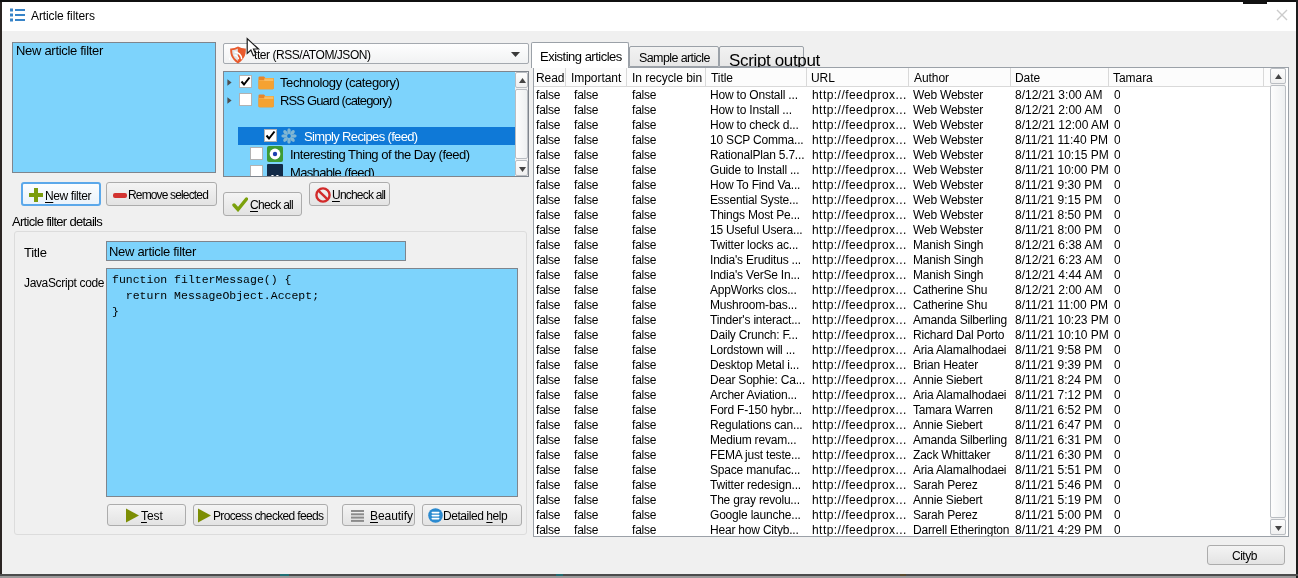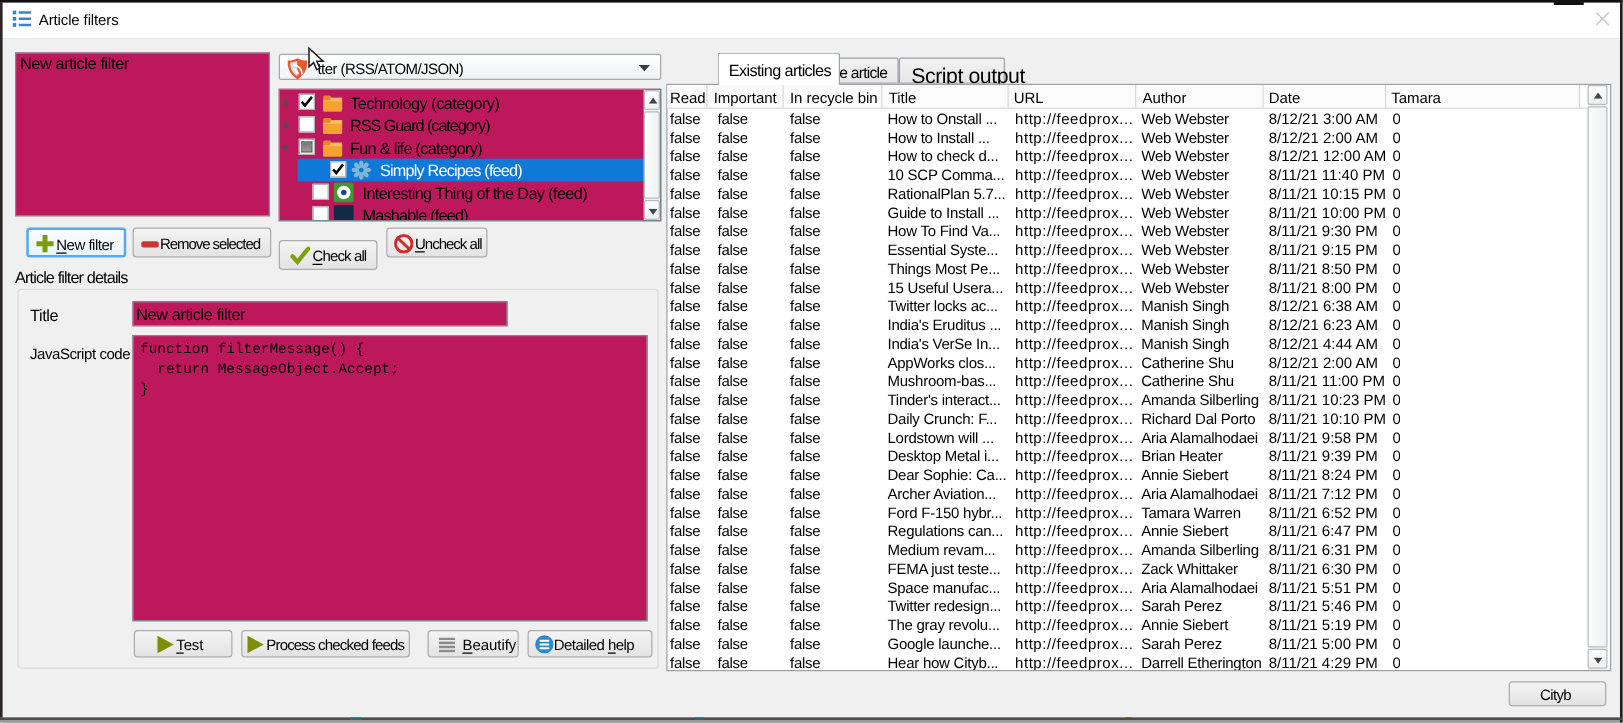--- a/index.html
+++ b/index.html
@@ -9,21 +9,21 @@
 .abs{position:absolute;}span.abs{white-space:nowrap;}
 #frame-top{left:0;top:0;width:1298px;height:2px;background:#101010;}
 #frame-left{left:0;top:2px;width:2px;height:572px;background:#2b2523;}
 #frame-right{left:1296px;top:0;width:2px;height:578px;background:#1d1d1d;}
 #frame-bottom{left:0;top:574px;width:1298px;height:2px;background:#4c4c4c;}
 #frame-below{left:2px;top:576px;width:1294px;height:2px;background:#9a9a9a;}
 #corner-tr{left:1243px;top:0;width:24px;height:4px;background:#121212;}
 #titlebar{left:2px;top:2px;width:1294px;height:29px;background:#ffffff;}
 #title-text{left:31px;top:9px;font-size:12px;letter-spacing:-0.1px;color:#000;}
 #content{left:2px;top:31px;width:1294px;height:543px;background:#f0f0f0;}
-.panel{position:absolute;background:#be185d;border:1px solid #7f858d;}
+.panel{position:absolute;background:#7dd3fc;border:1px solid #7f858d;}
 #listbox{left:12px;top:42px;width:204px;height:131px;}
 #listbox span{position:absolute;left:3px;top:0px;font-size:13px;letter-spacing:-0.3px;}
 #combo{left:223px;top:43px;width:306px;height:21px;border:1px solid #a4a9af;border-radius:2px;background:linear-gradient(#fefefe,#f1f2f3);position:absolute;}
 #combo .ctext{position:absolute;left:30px;top:4px;font-size:12px;letter-spacing:-0.45px;}
 #tree{left:223px;top:71px;width:306px;height:106px;overflow:hidden;}
 .trow{position:absolute;left:0;width:291px;height:18px;}
 .trow .lbl{position:absolute;top:2px;font-size:13px;letter-spacing:-0.4px;white-space:nowrap;}
 .sel{background:#0f79d7;margin-left:14px;}
 .sel .lbl{color:#fff;}
 .cb{position:absolute;width:13px;height:13px;background:#fff;border:1px solid #b2b2b2;top:2px;}
@@ -34,21 +34,21 @@
 #lbl-details{left:12px;top:214px;font-size:13px;letter-spacing:-0.7px;}
 #groupbox{left:14px;top:231px;width:513px;height:304px;border:1px solid #dcdcdc;border-radius:3px;position:absolute;}
 #lbl-title{left:24px;top:245px;font-size:13px;letter-spacing:-0.3px;}
 #inp-title{left:106px;top:241px;width:300px;height:20px;}
 #inp-title span{position:absolute;left:2px;top:2px;font-size:13px;letter-spacing:-0.3px;}
 #lbl-js{left:24px;top:276px;font-size:12px;letter-spacing:-0.35px;white-space:nowrap;}
 #code{left:106px;top:268px;width:412px;height:229px;font-family:"Liberation Mono",monospace;font-size:11.5px;line-height:16.2px;}
 #code pre{position:absolute;left:5px;top:3px;font-family:inherit;}
 
 .tab{position:absolute;border:1px solid #9ba1a8;border-radius:2px 2px 0 0;font-size:13px;letter-spacing:-0.5px;}
-#tab1{left:531px;top:42px;width:98px;height:26px;background:#fff;border-bottom:none;z-index:3;margin-left:43px;}
+#tab1{left:531px;top:42px;width:98px;height:26px;background:#fff;border-bottom:none;z-index:3;}
 #tab2{left:629px;top:46px;width:90px;height:21px;background:linear-gradient(#f2f2f2,#e7e7e7);font-size:12.5px;letter-spacing:-0.6px;}
 #tab3{left:719px;top:46px;width:85px;height:21px;background:linear-gradient(#f2f2f2,#e7e7e7);font-size:17px;letter-spacing:-0.35px;}
 .tab span{position:absolute;top:4px;white-space:nowrap;}
 #tab1 span{top:6px;}
 #pane{left:533px;top:67px;width:756px;height:470px;background:#fff;border:1px solid #9ba1a8;position:absolute;}
 #header{position:absolute;left:534px;top:68px;width:736px;height:19px;background:#fcfcfc;}
 .hsep{position:absolute;top:68px;width:1px;height:18px;background:#d9d9d9;}
 #header-bottom{position:absolute;left:534px;top:86px;width:736px;height:1px;background:#d9d9d9;}
 .hlbl{position:absolute;top:71px;font-size:12px;letter-spacing:-0.05px;}
 .col{position:absolute;top:88px;font-size:12px;line-height:15px;letter-spacing:-0.2px;height:448px;overflow:hidden;white-space:pre;}
@@ -129,32 +129,20 @@
     </div>
     <div class="trow" style="top:19px;">
       <svg style="position:absolute;left:3px;top:6px" width="5" height="7" viewBox="0 0 5 7">
           <path d="M0.4,0.3 L4.6,3.5 L0.4,6.7 Z" fill="#4e4e4e"></path>
         </svg>
       <div class="cb" style="left:15px;"></div>
       <svg class="foldr" style="position:absolute;left:34px;top:1px" width="17" height="16" viewBox="0 0 17 16">
           <use href="#folder"></use>
         </svg>
       <span class="lbl" style="left:56px;letter-spacing:-0.85px;">RSS Guard (category)</span>
-    </div>
-    <div class="trow" style="top:37px;">
-      <svg style="position:absolute;left:1px;top:7px" width="7" height="5" viewBox="0 0 7 5">
-          <path d="M0.3,0.4 L6.7,0.4 L3.5,4.6 Z" fill="#4e4e4e"></path>
-        </svg>
-      <div class="cb" style="left:15px;">
-          <div style="position:absolute;left:1px;top:1px;width:9px;height:9px;background:linear-gradient(#747474,#9c9c9c);border:1px solid #4f4f4f;"></div>
-        </div>
-      <svg class="foldr" style="position:absolute;left:34px;top:1px" width="17" height="16" viewBox="0 0 17 16">
-          <use href="#folder"></use>
-        </svg>
-      <span class="lbl" style="left:56px;letter-spacing:-0.55px;">Fun &amp; life (category)</span>
     </div>
     <div class="trow sel" style="top:55px;">
       <div class="cb" style="left:26px;">
           <svg width="11" height="11" viewBox="0 0 11 11" style="position:absolute;left:0;top:0">
             <path d="M1.5,5.5 L4,8.5 L9.5,1.5" stroke="#000" stroke-width="2" fill="none"></path>
           </svg>
         </div>
       <svg style="position:absolute;left:43px;top:1px" width="16" height="16" viewBox="0 0 16 16">
         <g fill="#82b7d3">
             <ellipse cx="8" cy="3" rx="1.75" ry="2.7" transform="rotate(0 8 8)"></ellipse>

